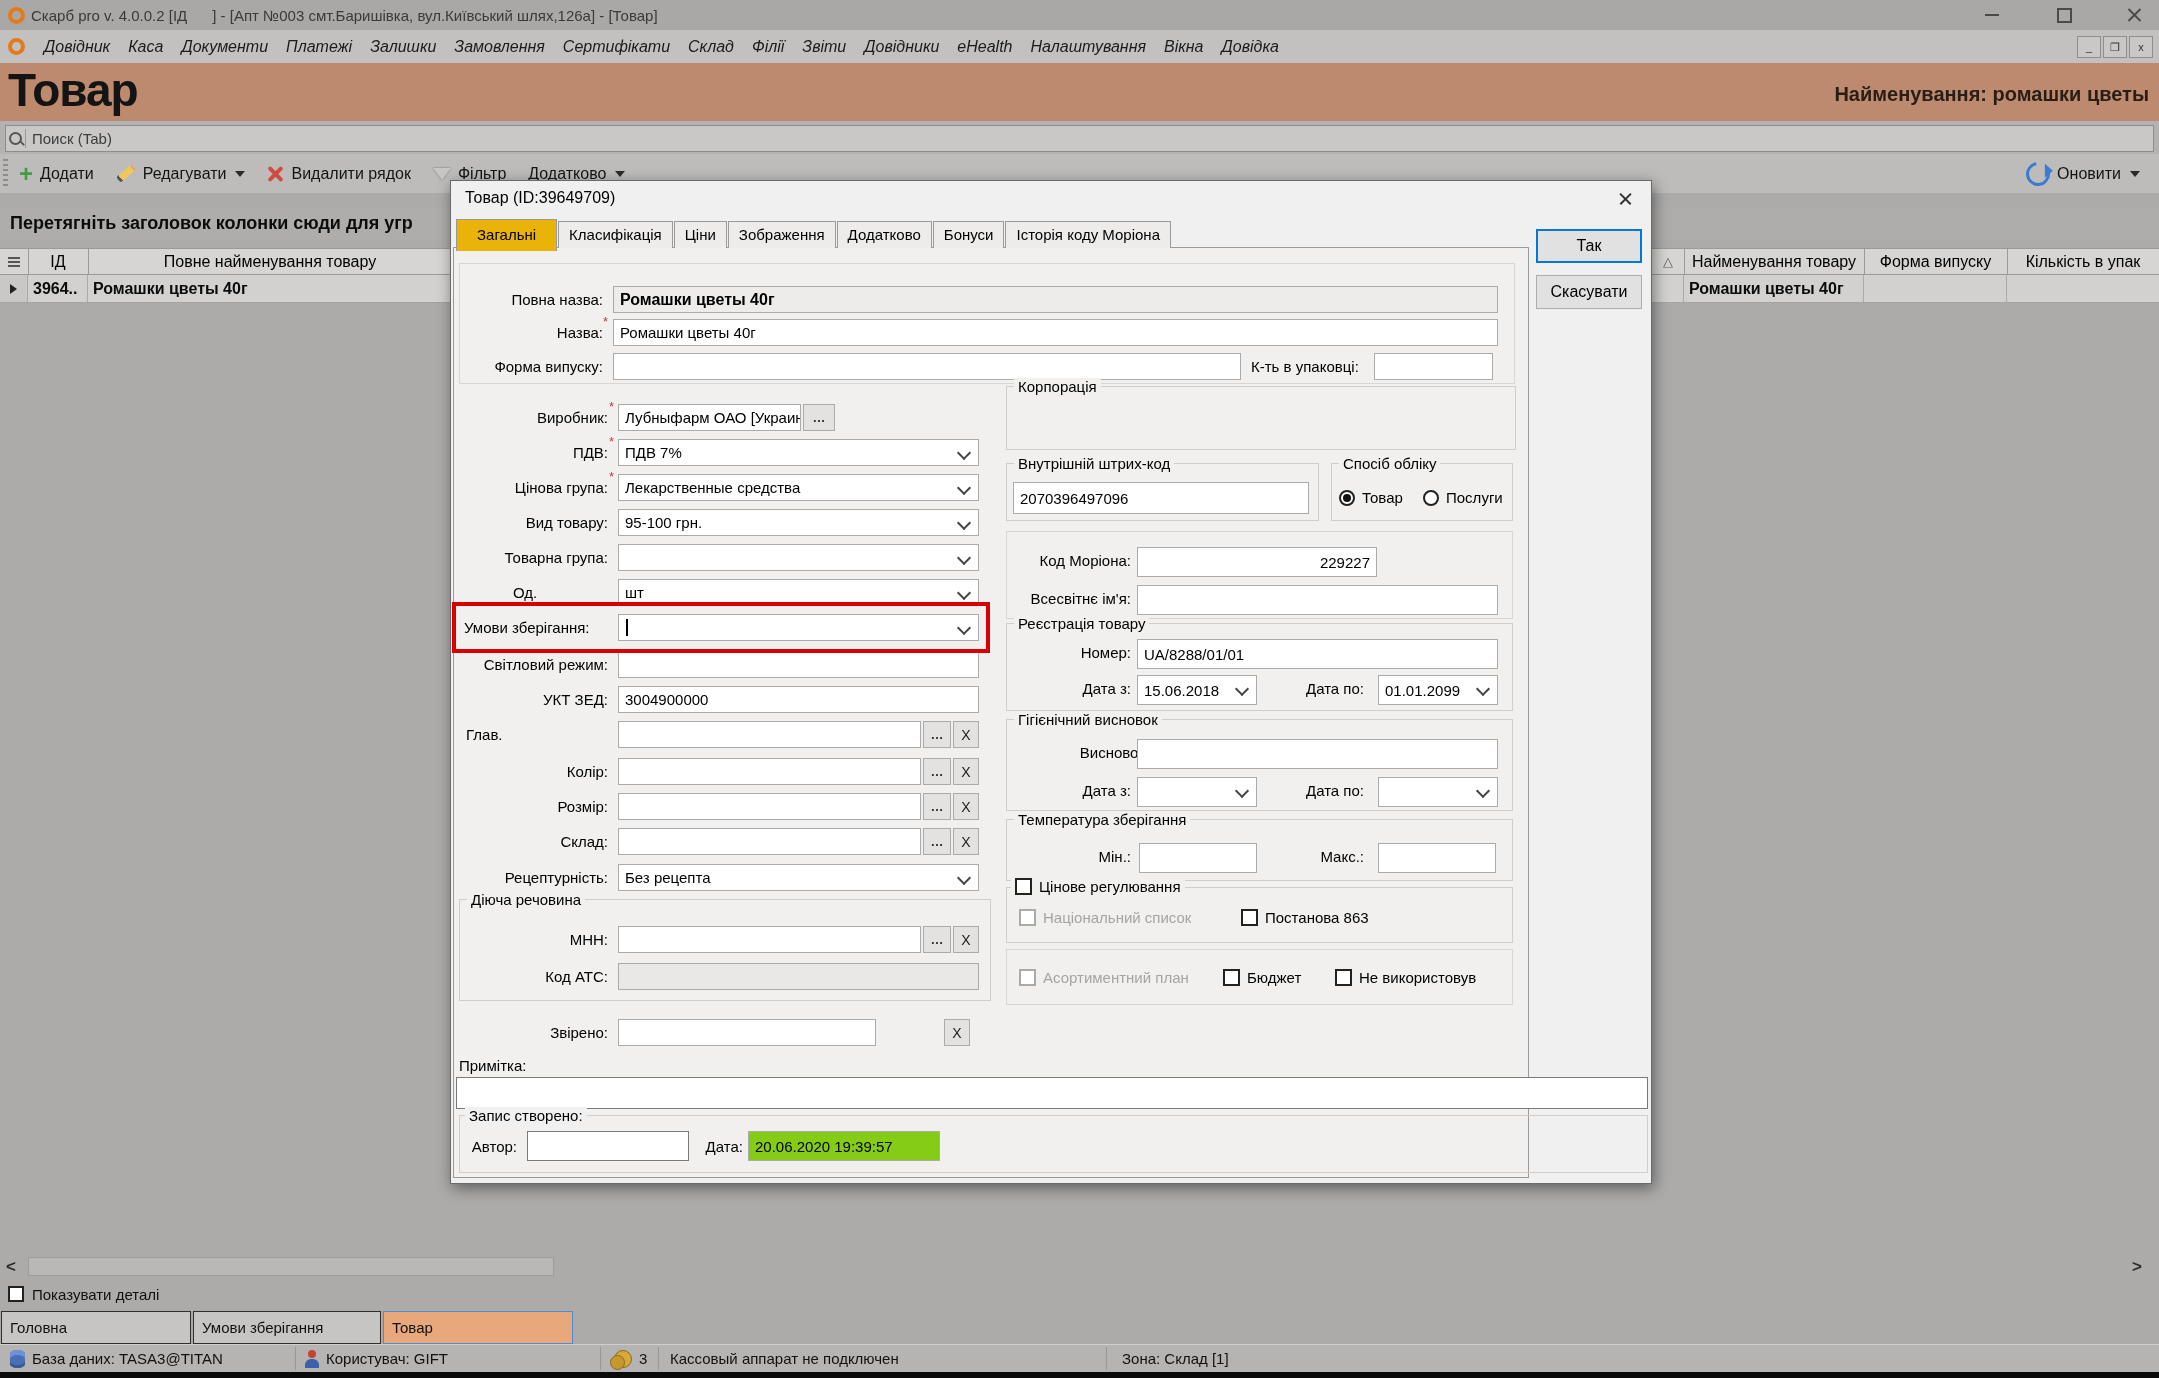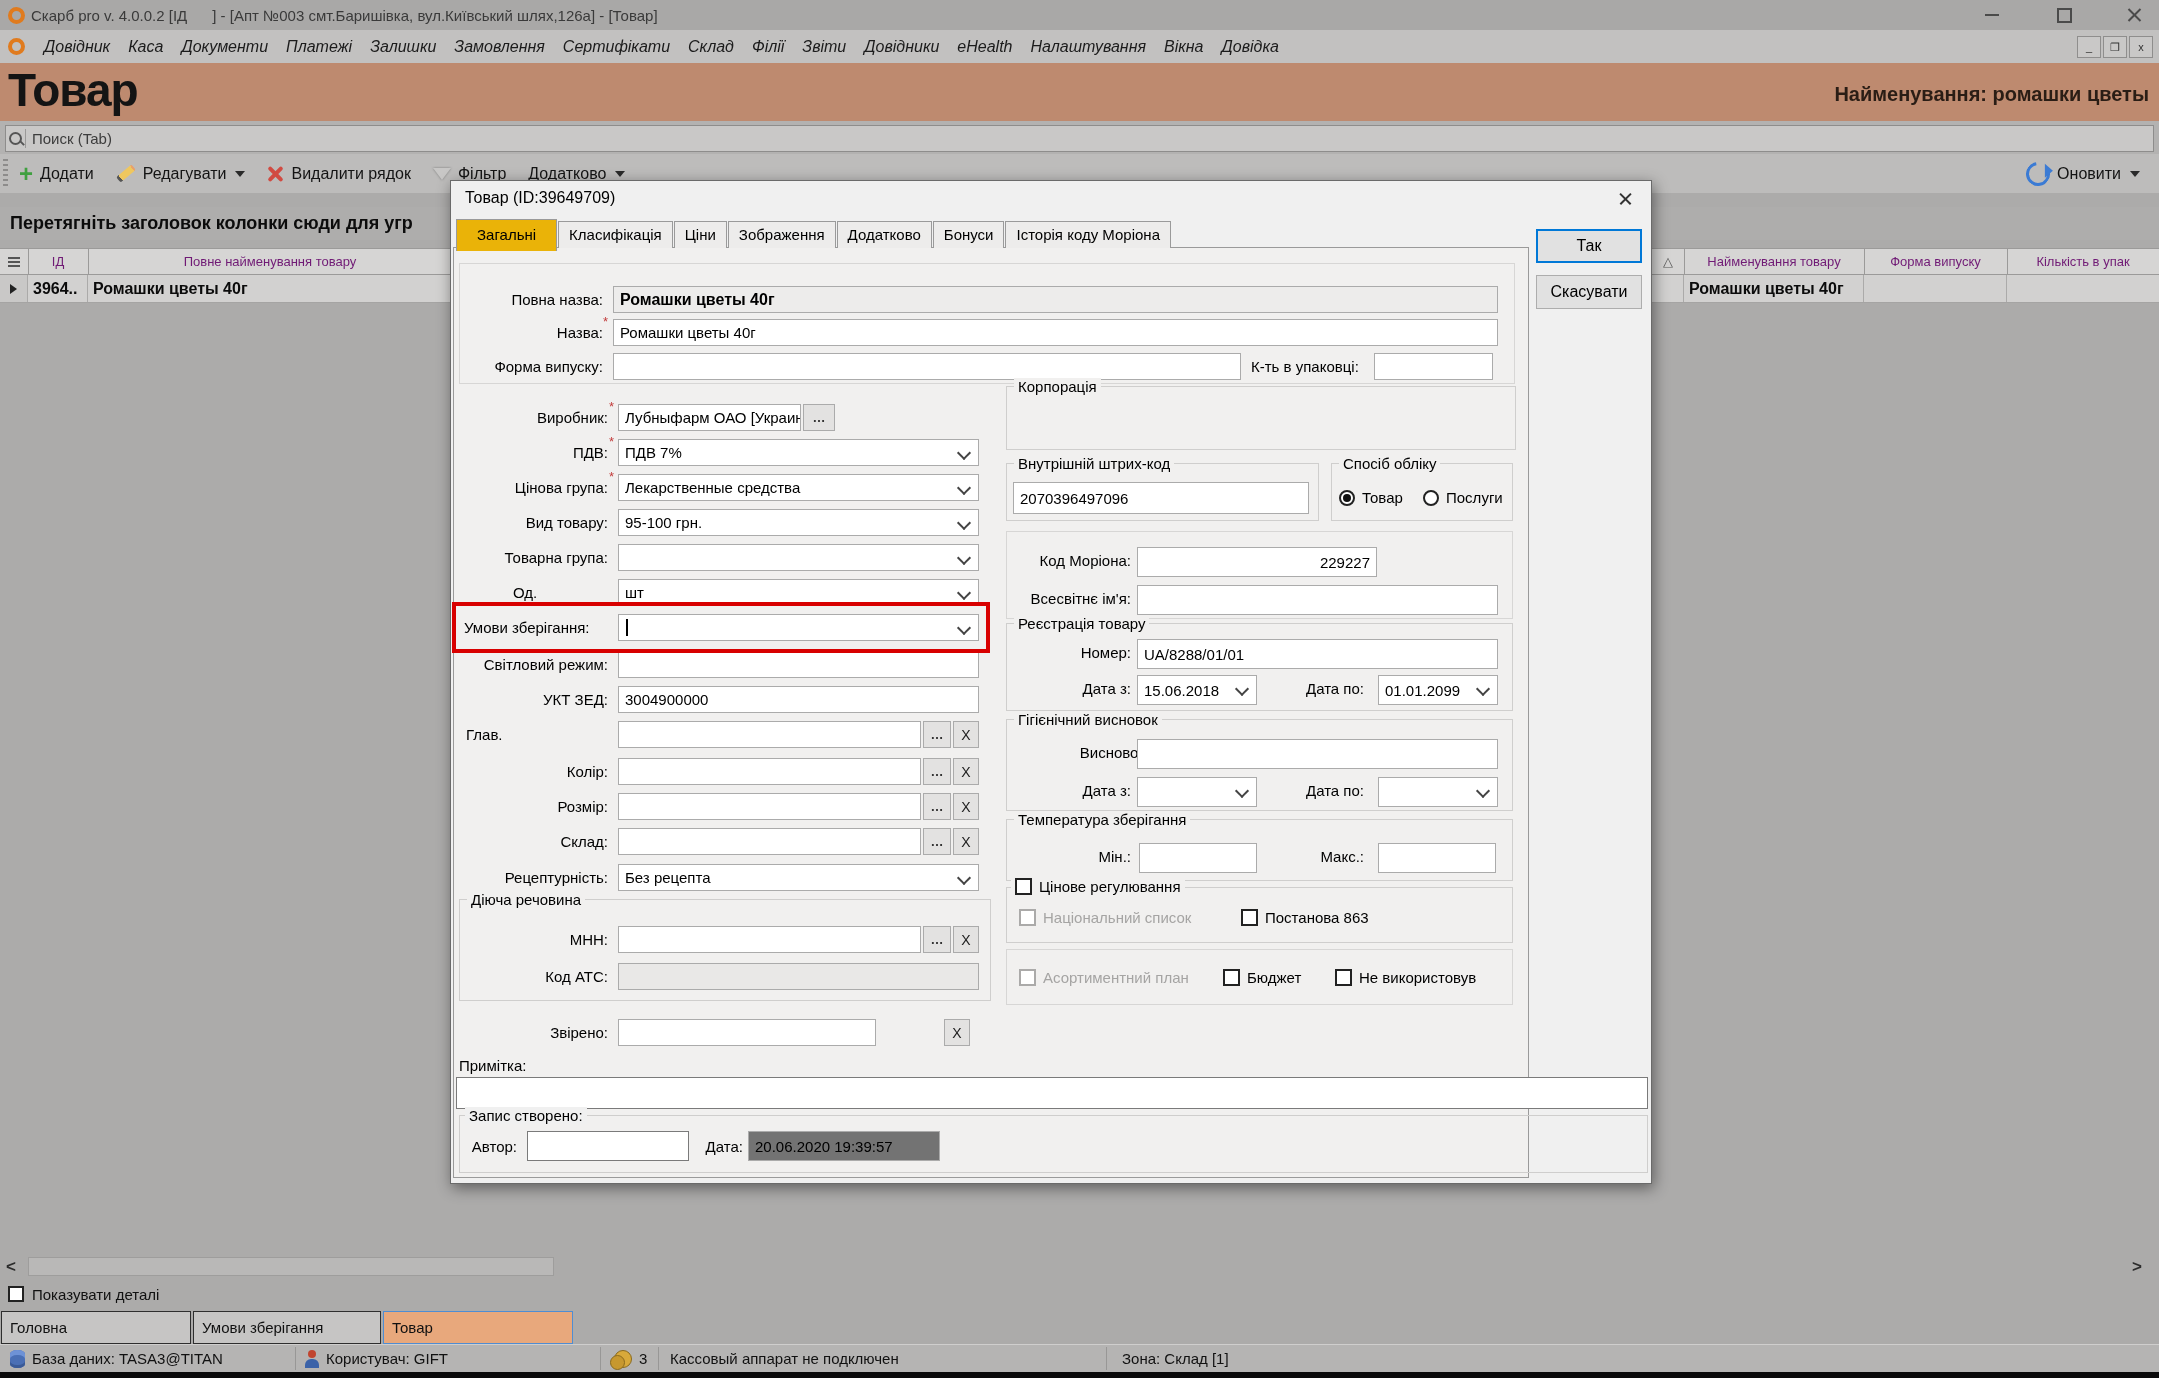--- a/index.html
+++ b/index.html
@@ -43,21 +43,21 @@
   .ic-x::before,.ic-x::after{content:"";position:absolute;left:-1px;top:7px;width:19px;height:4px;border-radius:2px;background:#D14B42;}
   .ic-x::before{transform:rotate(45deg);} .ic-x::after{transform:rotate(-45deg);}
   .ic-funnel{width:0;height:0;border-left:9px solid transparent;border-right:9px solid transparent;border-top:12px solid #C8C7C6;filter:drop-shadow(0 0 1px #777);}
   .caret-down{width:0;height:0;border-left:5px solid transparent;border-right:5px solid transparent;border-top:6px solid #2a2a2a;margin-left:2px;}
   .ic-refresh{width:18px;height:18px;border:3px solid #3B7BD4;border-radius:50%;border-top-color:transparent;position:relative;transform:rotate(35deg);}
   .ic-refresh::after{content:"";position:absolute;right:-5px;top:-4px;border-left:7px solid transparent;border-right:7px solid transparent;border-bottom:8px solid #3B7BD4;transform:rotate(55deg);}
   .toolbar-right{position:absolute;right:8px;top:0;height:39px;display:flex;align-items:center;}
   
   .grouphint{position:absolute;left:0;top:207px;width:2159px;height:33px;background:#AEADAC;font-size:18px;font-weight:bold;color:#0c0c0c;line-height:33px;padding-left:10px;box-sizing:border-box;white-space:nowrap;overflow:hidden;}
   .gridheader{position:absolute;left:0;top:248px;width:2159px;height:27px;background:#D6D5D4;border-top:1px solid #9B9A99;border-bottom:1px solid #9B9A99;box-sizing:border-box;}
-  .gcell{position:absolute;top:0;height:25px;border-right:1px solid #9B9A99;font-size:13px;color:#701a75;display:flex;align-items:center;justify-content:center;overflow:hidden;white-space:nowrap;}
+  .gcell{position:absolute;top:0;height:25px;border-right:1px solid #9B9A99;font-size:16px;color:#000000;display:flex;align-items:center;justify-content:center;overflow:hidden;white-space:nowrap;}
   .gridrow{position:absolute;left:0;top:275px;width:2159px;height:28px;background:#D2D1D0;border-bottom:1px solid #A5A4A3;box-sizing:border-box;}
   .rcell{position:absolute;top:0;height:27px;border-right:1px solid #ABAAA9;font-size:16px;font-weight:bold;color:#0b0b0b;display:flex;align-items:center;padding-left:5px;box-sizing:border-box;overflow:hidden;white-space:nowrap;}
   .rows-icon{width:12px;height:10px;background:repeating-linear-gradient(#555 0 2px,transparent 2px 4px);}
   .row-marker{width:0;height:0;border-top:5px solid transparent;border-bottom:5px solid transparent;border-left:7px solid #222;}
   .sort-tri::before{content:"△";font-size:13px;color:#555;}
   
   .dialog{position:absolute;left:450px;top:180px;width:1202px;height:1004px;background:#F0F0F0;border:1px solid #6A6A6A;box-sizing:border-box;box-shadow:2px 4px 14px rgba(0,0,0,.45);z-index:10;}
   .dlg-title{position:absolute;left:14px;top:8px;font-size:16px;color:#000;}
   .dlg-close{position:absolute;right:12px;top:6px;width:28px;height:24px;display:flex;align-items:center;justify-content:center;}
   .dlg-close .xbars{width:13px;height:13px;} .dlg-close .xbars::before,.dlg-close .xbars::after{top:5px;width:15px;height:1.6px;background:#333;}
@@ -443,21 +443,21 @@
       </span>
 
     <span class="lbl left" style="left:8px;top:876px;">Примітка:</span>
     <span class="txt" style="left:5px;top:896px;width:1192px;height:32px;border:1px solid #7A7A7A;"></span>
 
     <div class="grp" style="left:8px;top:934px;width:1189px;height:58px;"></div>
     <span class="legend" style="left:14px;top:926px;background:#F0F0F0;">Запис створено:</span>
     <span class="lbl" style="left:10px;top:957px;width:56px;">Автор:</span>
     <span class="txt" style="left:76px;top:950px;width:162px;height:30px;border:1px solid #7A7A7A;"></span>
     <span class="lbl" style="left:248px;top:957px;width:44px;">Дата:</span>
-    <span class="txt" style="left:297px;top:950px;width:192px;height:30px;background:#737373;">20.06.2020 19:39:57</span>
+    <span class="txt" style="left:297px;top:950px;width:192px;height:30px;background:#84cc16;">20.06.2020 19:39:57</span>
   </div>
 
 
   <div class="hscroll">
     <span class="hs-arrow" style="left:6px;">&lt;</span>
     <span class="hs-thumb"></span>
     <span class="hs-arrow" style="left:2132px;">&gt;</span>
   </div>
 
   <div class="detailsrow">

